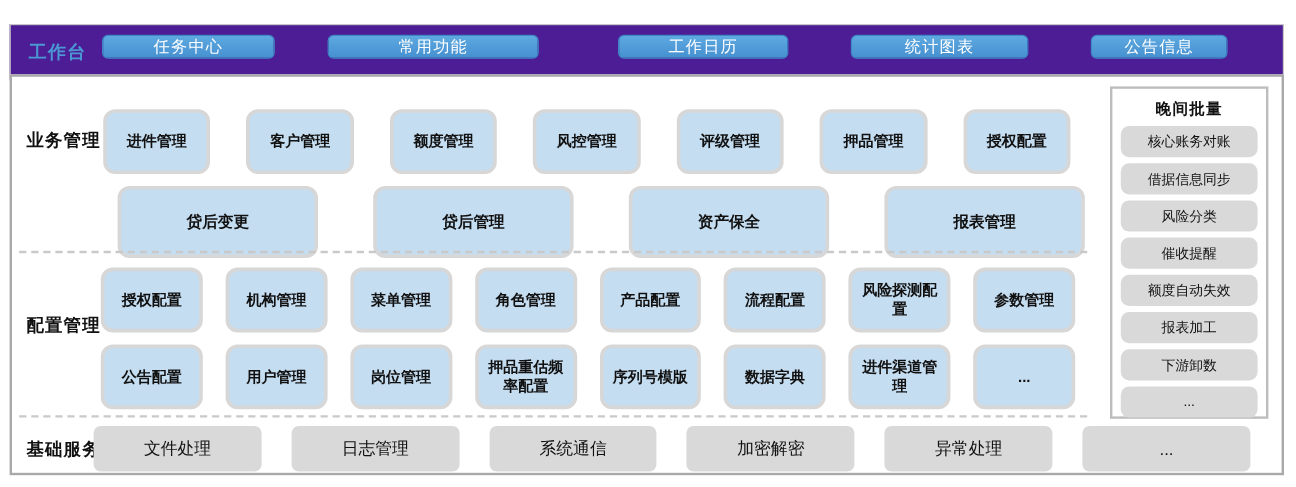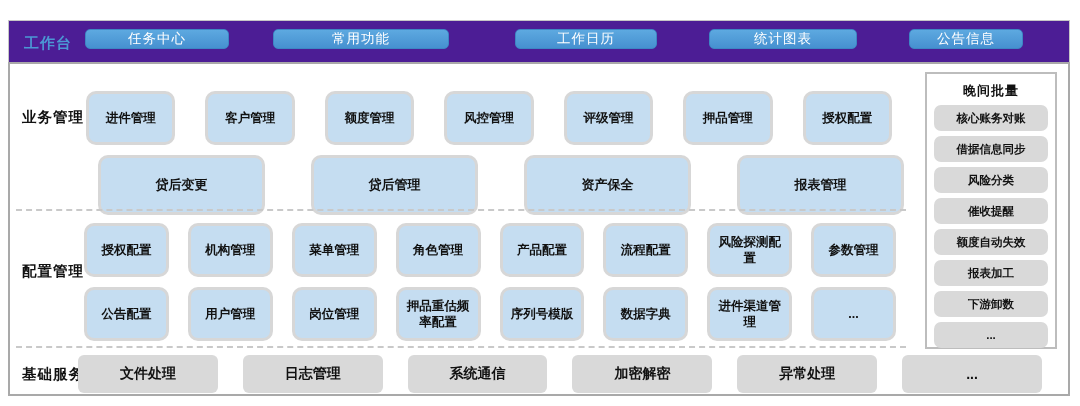--- a/index.html
+++ b/index.html
@@ -50,21 +50,21 @@
   
   .tile-blue{
     background:#c5ddf1;border:3px solid #d7d7d7;border-radius:10px;
     display:flex;align-items:center;justify-content:center;text-align:center;
     font-weight:bold;font-size:12.5px;color:#111;line-height:1.3;
     padding:2px 5px;box-sizing:border-box;cursor:pointer;
   }
   .tile-gray{
     background:#d9d9d9;border-radius:6px;
     display:flex;align-items:center;justify-content:center;text-align:left;
-    font-weight:bold;color:#111;box-sizing:border-box;cursor:pointer;
+    font-weight:normal;color:#111;box-sizing:border-box;cursor:pointer;
   }
   .biz-row1{position:absolute;left:76px;top:27px;width:806px;height:54px;display:flex;gap:30px;}
   .biz-row1 .tile-blue{flex:1;}
   .biz-row2{position:absolute;left:76px;top:91px;width:806px;height:60px;display:flex;gap:46px;padding-left:12px;}
   .biz-row2 .tile-blue{flex:1;font-size:13px;}
   .config-grid{
     position:absolute;left:74px;top:159px;width:812px;
     display:grid;grid-template-columns:repeat(8,1fr);grid-auto-rows:54px;
     column-gap:19px;row-gap:10px;
   }

